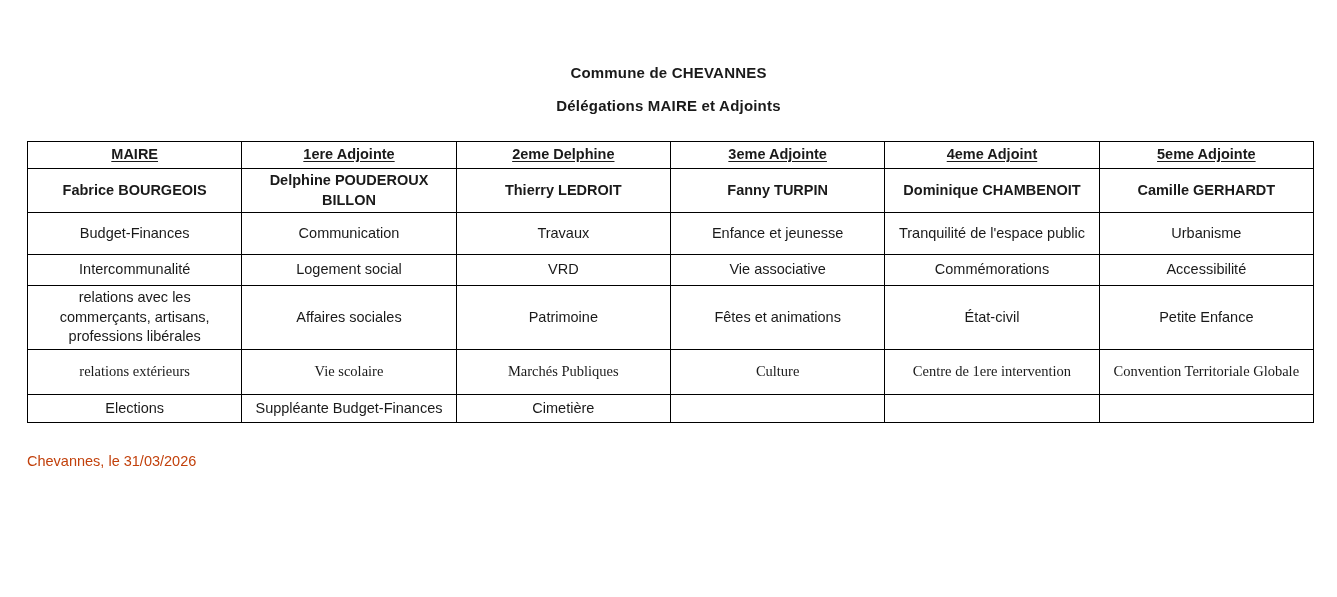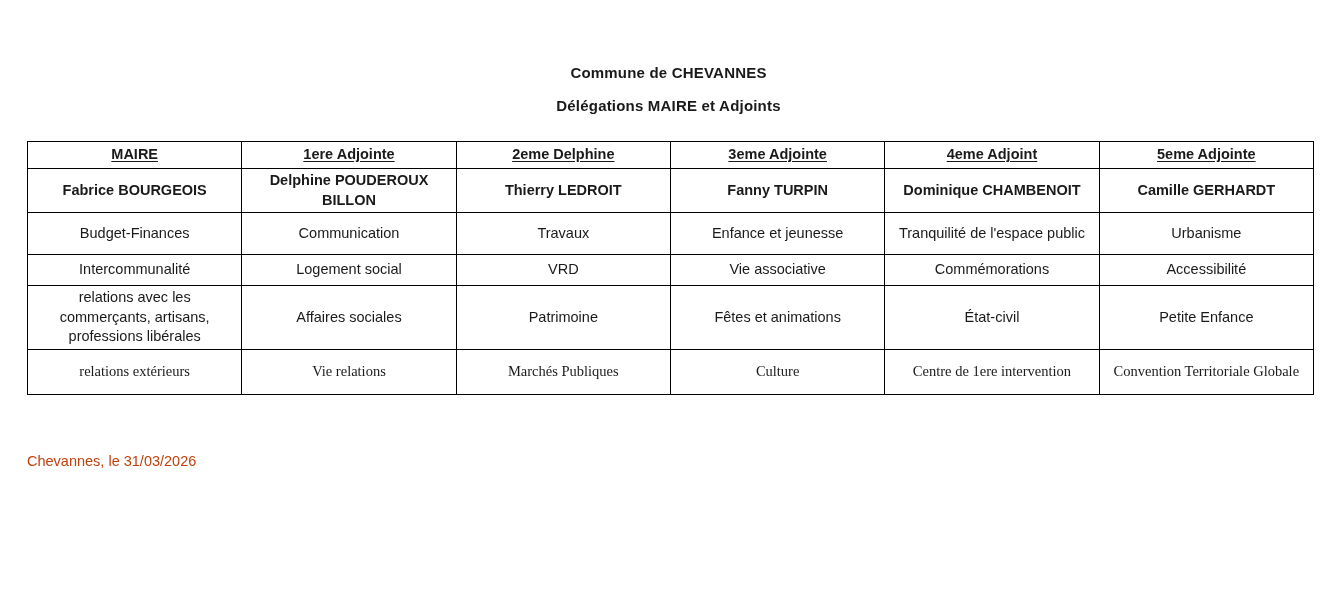--- a/index.html
+++ b/index.html
@@ -111,24 +111,32 @@
       <tr class="row-d2">
         <td>relations avec les commerçants, artisans, professions libérales</td>
         <td>Affaires sociales</td>
         <td>Patrimoine</td>
         <td>Fêtes et animations</td>
         <td>État-civil</td>
         <td>Petite Enfance</td>
       </tr>
       <tr class="row-d3">
         <td>relations extérieurs</td>
-        <td>Vie relations</td>
+        <td>Vie scolaire</td>
         <td>Marchés Publiques</td>
         <td>Culture</td>
         <td>Centre de 1ere intervention</td>
         <td>Convention Territoriale Globale</td>
+      </tr>
+      <tr class="row-d4">
+        <td>Elections</td>
+        <td>Suppléante Budget-Finances</td>
+        <td>Cimetière</td>
+        <td></td>
+        <td></td>
+        <td></td>
       </tr>
     </tbody>
   </table>
 
   <div class="footer-date">Chevannes, le 31/03/2026</div>
 
 </div>
 
 </body></html>

